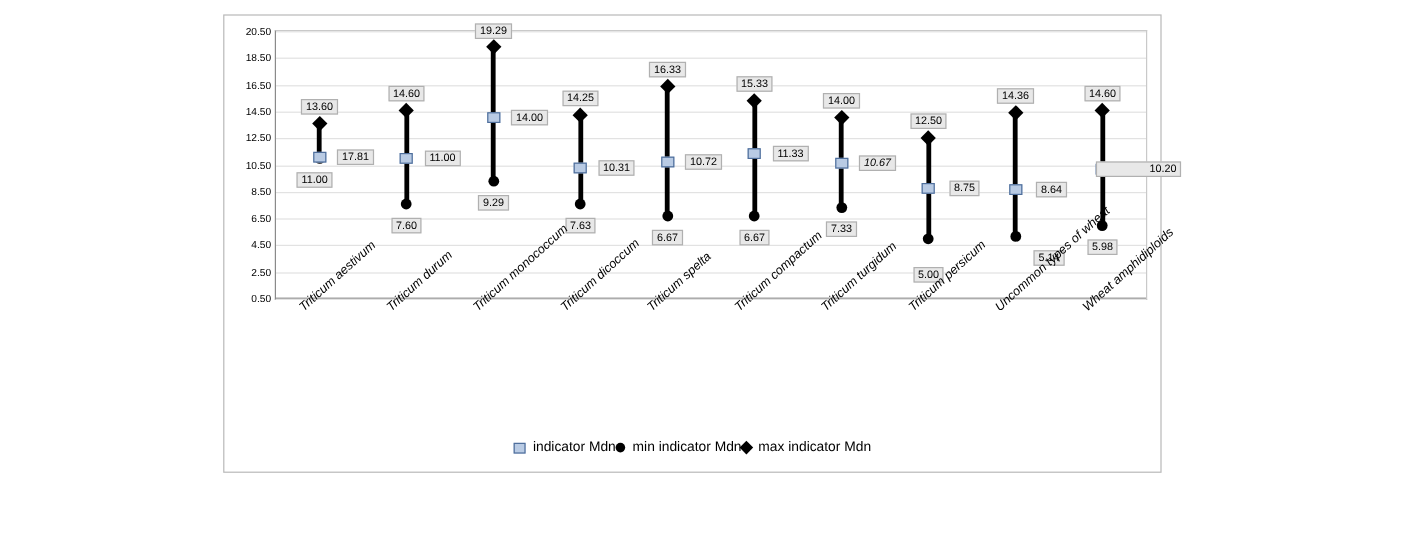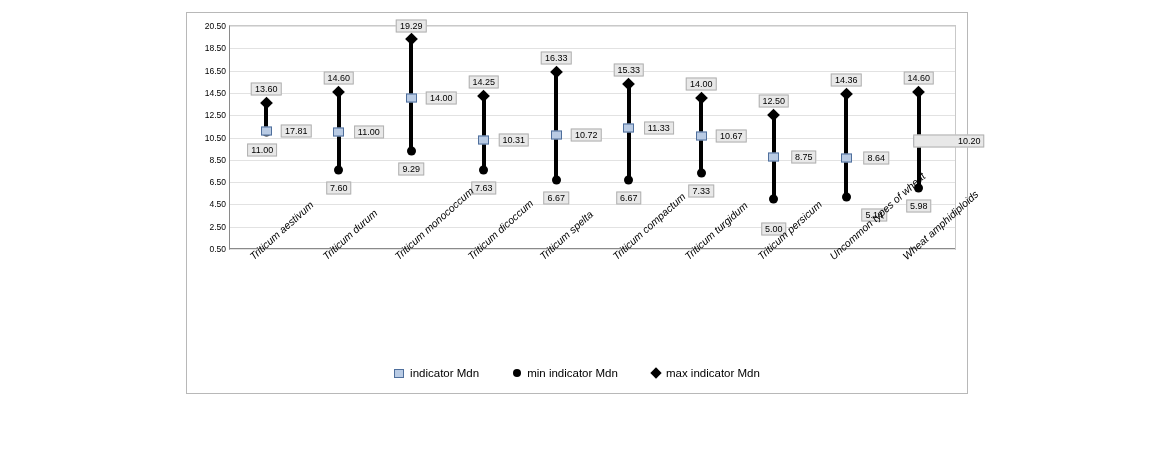--- a/index.html
+++ b/index.html
@@ -64,21 +64,21 @@
   .xlab{
     position:absolute;top:0;
     font-style:italic;font-size:10.5px;line-height:12px;white-space:nowrap;
     transform-origin:left top;transform:rotate(-42deg);
     color:#000;
   }
 
   
   .legend{
     position:absolute;left:0;right:0;bottom:14px;
-    display:flex;justify-content:center;align-items:center;gap:34px;
+    display:flex;justify-content:center;align-items:center;
     font-size:11.5px;
   }
   .lg-item{display:flex;align-items:center;gap:6px;}
   .lg-sq{width:10px;height:9px;background:#b9cbe4;border:1px solid #4f6f9c;box-sizing:border-box;}
   .lg-dot{width:8px;height:8px;border-radius:50%;background:#000;}
   .lg-dia{width:8px;height:8px;background:#000;transform:rotate(45deg);}
 
   
   .caption{
     position:absolute;left:10px;top:400px;width:1150px;
@@ -171,21 +171,21 @@
         <div class="vlabel" style="left: 398.75px; top: 43.6455px;">15.33</div>
         <div class="vlabel" style="left: 428.75px; top: 102.246px;">11.33</div>
         <div class="vlabel" style="left: 398.75px; top: 172.204px;">6.67</div>
         <div class="col" style="left: 471.25px;">
           <div class="stem" style="top: 72.475px; height: 74.3705px;"></div>
           <div class="diamond" style="top: 72.475px;"></div>
           <div class="dot" style="top: 146.845px;"></div>
           <div class="medbox" style="top: 109.605px;"></div>
         </div>
         <div class="vlabel" style="left: 471.25px; top: 58.475px;">14.00</div>
-        <div class="vlabel" style="left: 501.25px; top: 109.605px;">10.67</div>
+        <div class="vlabel" style="left: 501.25px; top: 109.605px; font-style: italic;">10.67</div>
         <div class="vlabel" style="left: 471.25px; top: 164.845px;">7.33</div>
         <div class="col" style="left: 543.75px;">
           <div class="stem" style="top: 89.2px; height: 83.625px;"></div>
           <div class="diamond" style="top: 89.2px;"></div>
           <div class="dot" style="top: 172.825px;"></div>
           <div class="medbox" style="top: 131.012px;"></div>
         </div>
         <div class="vlabel" style="left: 543.75px; top: 75.2px;">12.50</div>
         <div class="vlabel" style="left: 573.75px; top: 131.012px;">8.75</div>
         <div class="vlabel" style="left: 543.75px; top: 190.825px; margin-top: 12px;">5.00</div>

